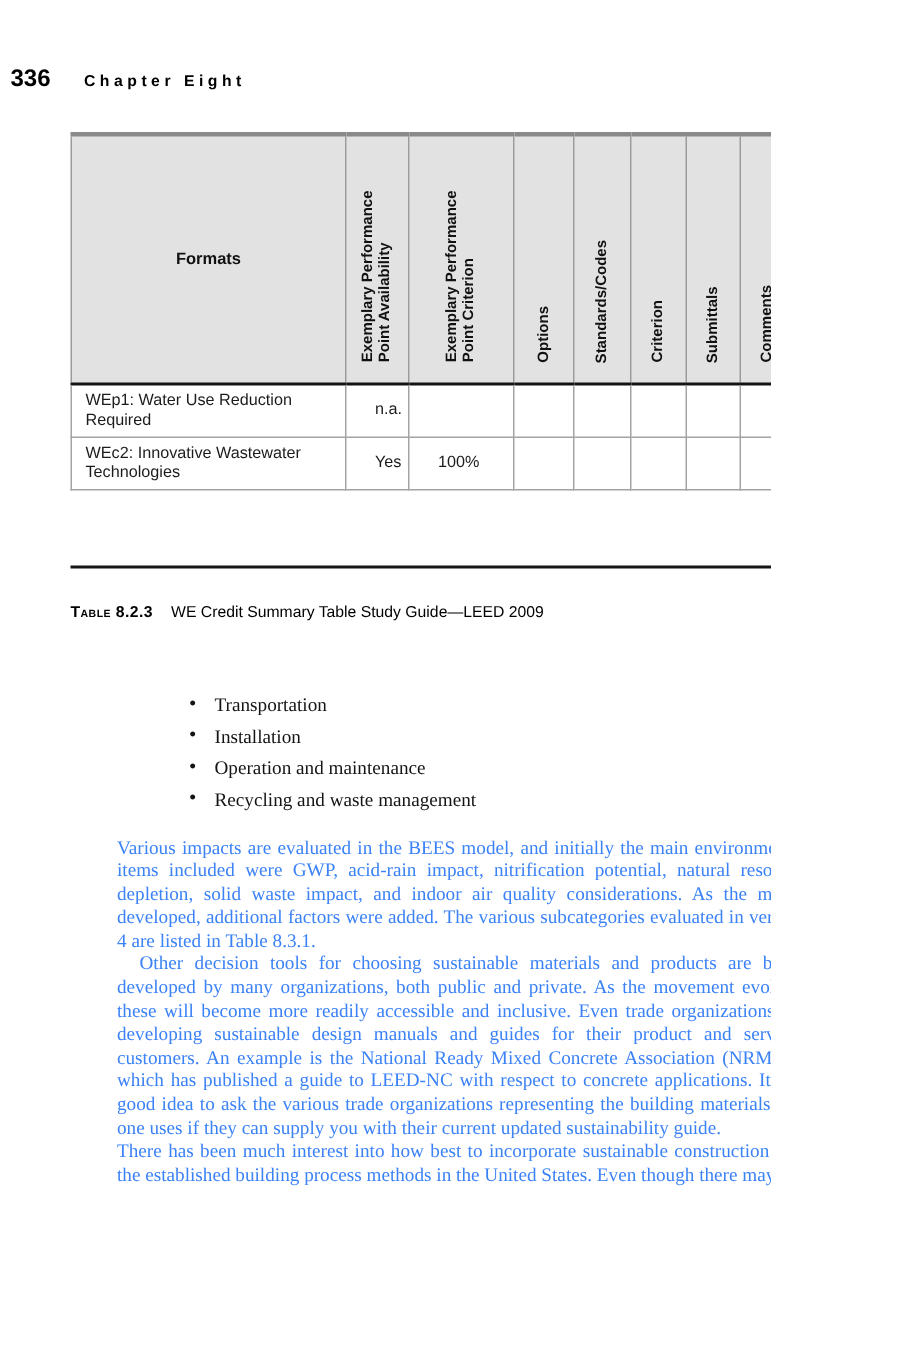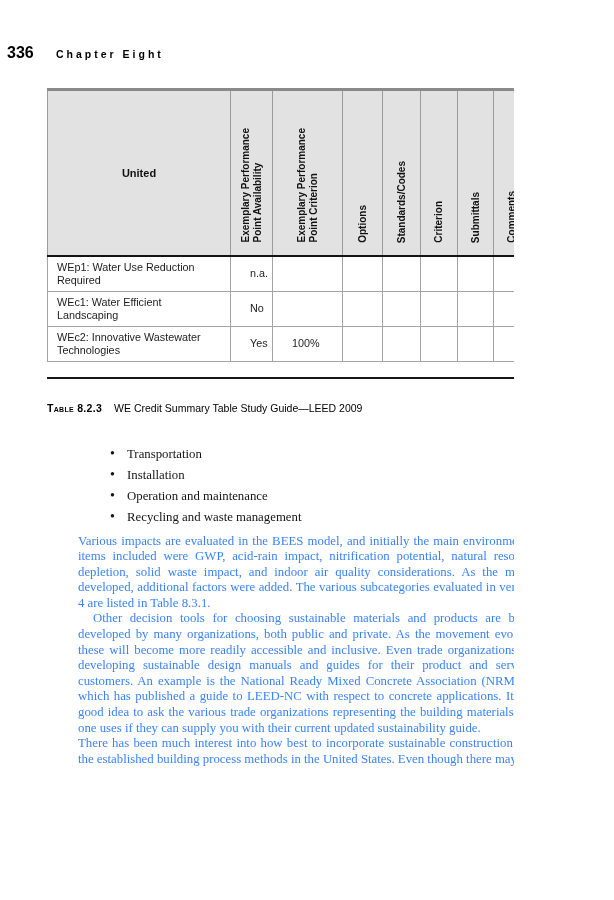--- a/index.html
+++ b/index.html
@@ -28,21 +28,21 @@
   tr.rr{height:35px;} tr.rs{height:24px;}
 
   
   .cap-rule{position:absolute;left:47px;top:377px;width:520px;border-top:2px solid #161616;}
   .caption{position:absolute;left:47px;top:382px;width:520px;
            font:10.5px "Liberation Sans",sans-serif;color:#000;margin-top:20px;}
   .caption .cap-label{font-weight:bold;font-variant:small-caps;letter-spacing:0.3px;margin-right:12px;}
 
   
   .content{position:absolute;left:78px;top:447px;width:459px;}
-  ul.bullets{list-style:none;margin:0;padding:0;}
+  ul.bullets{list-style:none;margin:16px;padding:0;}
   ul.bullets li{position:relative;padding-left:49px;margin-bottom:5.5px;
                 font:12.8px/15.5px "Liberation Serif",serif;color:#141414;}
   ul.bullets li::before{content:"\2022";position:absolute;left:32px;top:-1px;font-size:14px;}
   p.body{margin:0;text-align:justify;font:12.8px/15.6px "Liberation Serif",serif;color:#3b82f6;}
   p.p1{margin-top:8px;}
   p.p2{text-indent:15px;}
   h2.section{margin:27px 0 3px 0;font:bold 13.5px "Liberation Sans",sans-serif;color:#000;
              letter-spacing:0.2px;}
 </style>
 </head>
@@ -60,50 +60,38 @@
         <col style="width:70px">
       <col style="width:40px">
         <col style="width:38px">
         <col style="width:37px">
       <col style="width:36px">
         <col style="width:37px">
         <col style="width:37px">
     </colgroup>
     <thead>
       <tr>
-        <th class="credit-col">United</th>
+        <th class="credit-col">Formats</th>
         <th><span class="rot">Exemplary Performance
 Point Availability</span></th>
         <th><span class="rot">Exemplary Performance
 Point Criterion</span></th>
         <th><span class="rot">Options</span></th>
         <th><span class="rot">Standards/Codes</span></th>
         <th><span class="rot">Criterion</span></th>
         <th><span class="rot">Submittals</span></th>
         <th><span class="rot">Comments</span></th>
         <th><span class="rot">Variables/Concepts</span></th>
       </tr>
     </thead>
     <tbody>
       <tr class="rr">
         <td>WEp1: Water Use Reduction
 Required</td>
         <td class="val">n.a.</td>
-        <td class="val"></td>
-        <td></td>
-        <td></td>
-        <td></td>
-        <td></td>
-        <td></td>
-        <td></td>
-      </tr>
-      <tr class="rr">
-        <td>WEc1: Water Efficient
-Landscaping</td>
-        <td class="val">No</td>
         <td class="val"></td>
         <td></td>
         <td></td>
         <td></td>
         <td></td>
         <td></td>
         <td></td>
       </tr>
       <tr class="rr">
         <td>WEc2: Innovative Wastewater

